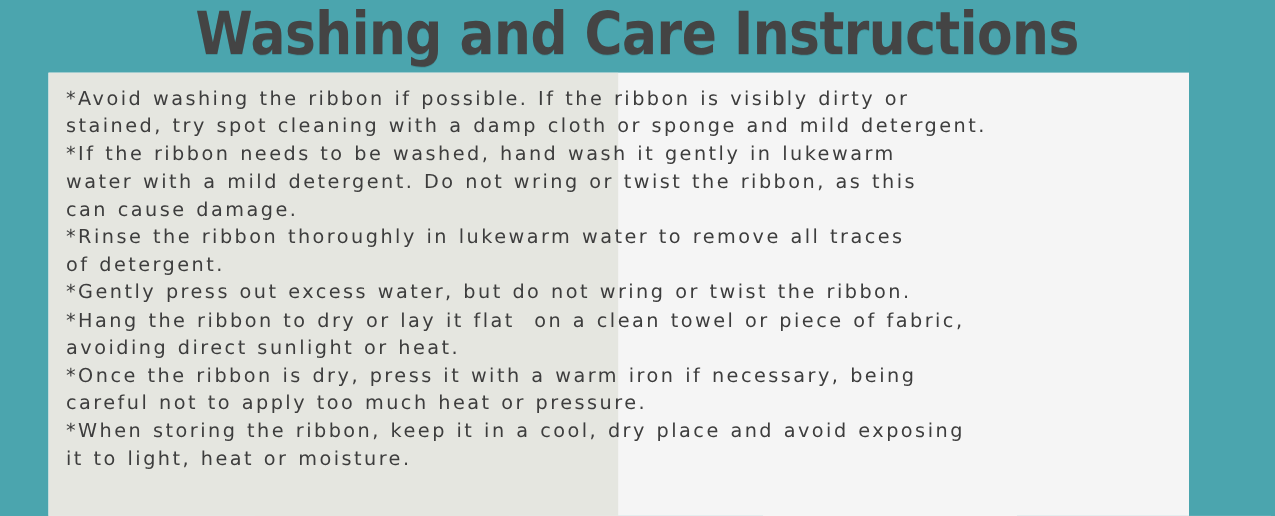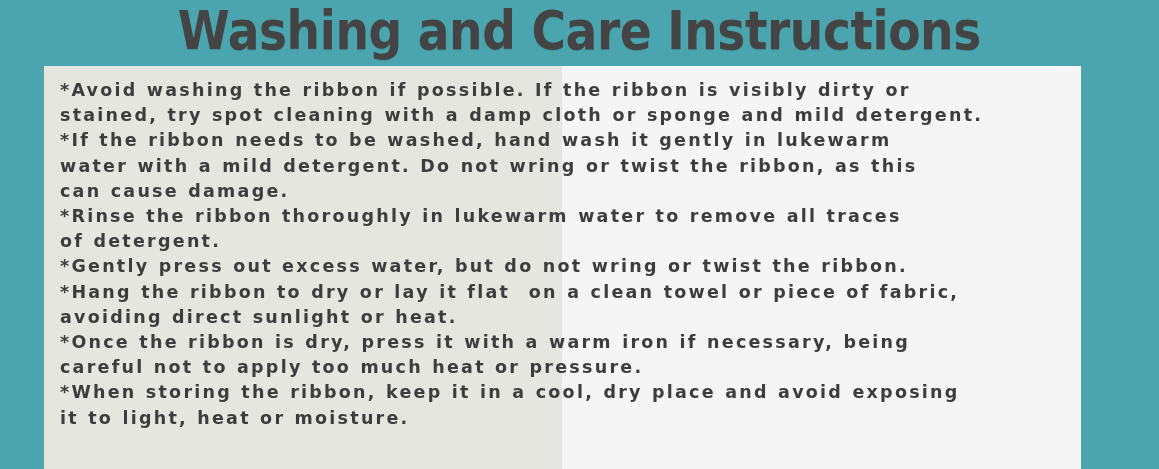--- a/index.html
+++ b/index.html
@@ -66,21 +66,21 @@
     height: 100%;
     background: #e5e6e0;
   }
 
   #instructions {
     position: absolute;
     left: 16px;
     top: 12px;
     right: 6px;
     font-family: "DejaVu Sans", sans-serif;
-    font-weight: 700;
+    font-weight: 400;
     font-size: 17.5px;
     line-height: 25.2px;
     letter-spacing: 2.25px;
     color: #3d3d3d;
     white-space: pre-wrap;
     word-spacing: 1px;
   }
   .instr-line {
     white-space: pre;
     display: block;

